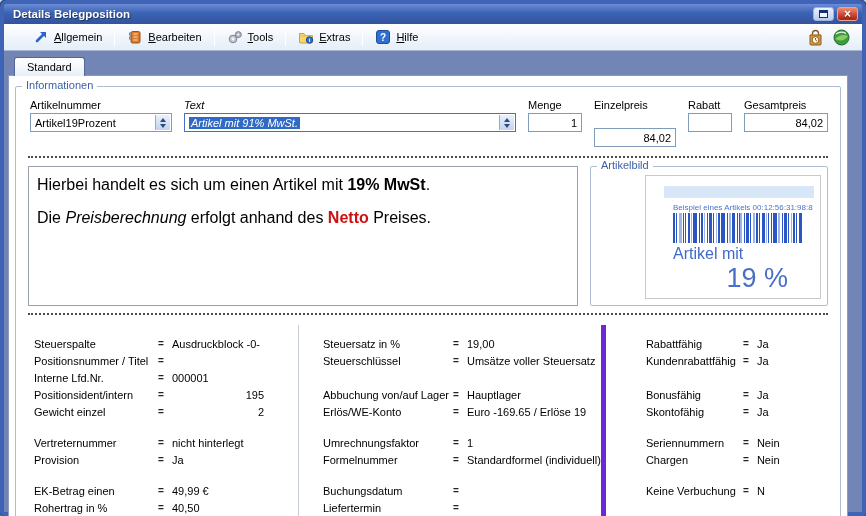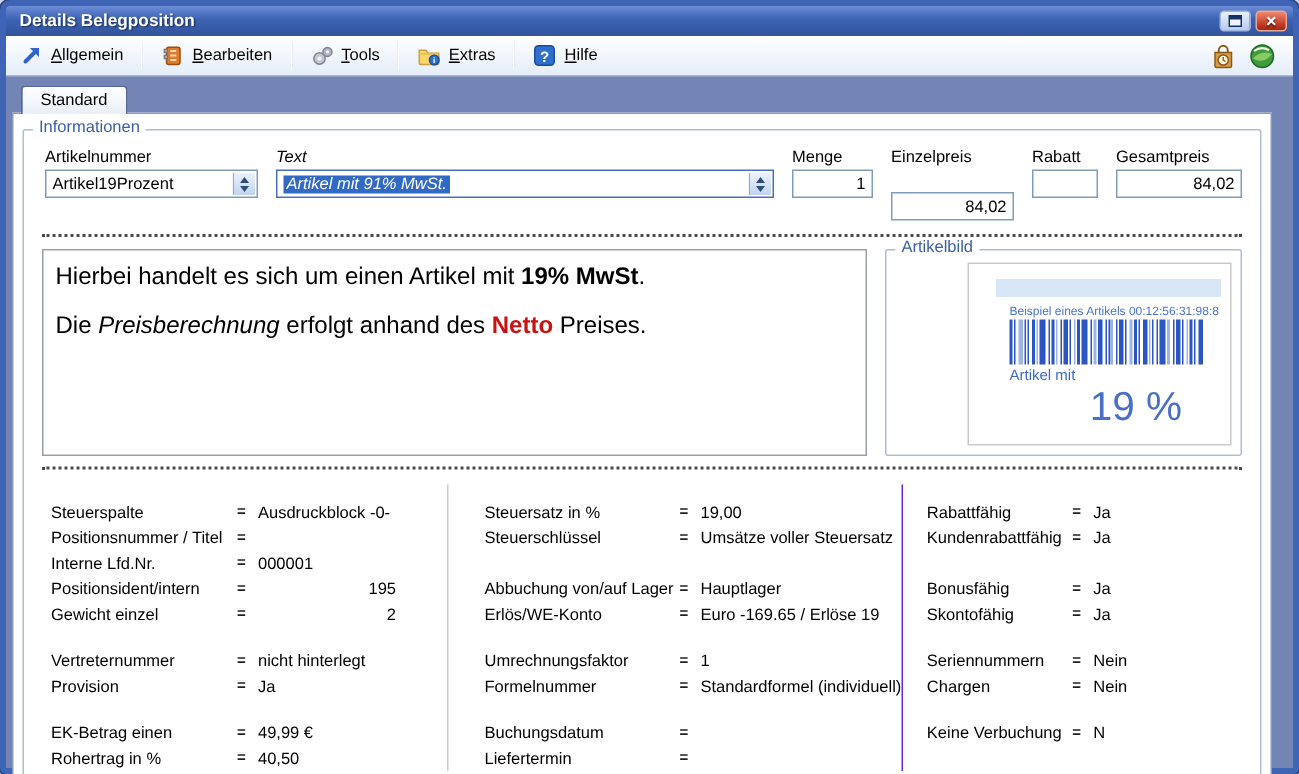--- a/index.html
+++ b/index.html
@@ -17,21 +17,21 @@
   .title-text { color:#fff; font-weight:bold; font-size:11.5px; text-shadow:1px 1px 1px rgba(0,0,0,.45); flex:1; }
   .tb-btn { width:21px; height:14px; margin-left:3px; border-radius:3px; border:1px solid #9db4e0;
     display:flex; align-items:center; justify-content:center; cursor:default; }
   .btn-restore { background:linear-gradient(#e9f0fc,#b9cbee); }
   .restore-glyph { width:9px; height:8px; border:1px solid #16306b; border-top:3px solid #16306b; background:#eef4fd; }
   .btn-close { background:linear-gradient(#f08a70,#c23a24 70%,#9e2716); border-color:#e4a894; }
   .close-glyph { color:#fff; font-weight:bold; font-size:12px; line-height:10px; text-shadow:0 1px 1px rgba(0,0,0,.5); }
 
   
   .toolbar { height:27px; flex:0 0 27px; background:linear-gradient(#ffffff,#e4edf9);
-    border-bottom:1px solid #a9b8d2; display:flex; align-items:center; padding:0 8px 0 0; }
+    border-bottom:1px solid #a9b8d2; display:flex; align-items:center; padding:0 8px 0 20px; }
   .menu-item { display:flex; align-items:center; gap:5px; padding:2px 9px; border-radius:2px; cursor:default; }
   .menu-item .mi-icon { width:16px; height:16px; display:inline-flex; }
   .menu-sep { width:1px; height:18px; background:#b9c4d8; border-right:1px solid #fff; margin:0 3px; }
   .toolbar-right { margin-left:auto; display:flex; align-items:center; gap:9px; padding-right:4px; }
   .toolbar-right .tr-icon { width:17px; height:17px; display:inline-flex; }
   u { text-decoration:underline; }
 
   
   .tabstrip { height:24px; flex:0 0 24px; display:flex; align-items:flex-end; padding-left:10px; }
   .tab { background:linear-gradient(#ffffff,#e9eff8); border:1px solid #55679a; border-bottom:none;
@@ -70,29 +70,29 @@
   .media-row { display:flex; gap:12px; flex:0 0 138px; margin:2px 2px 0 2px; }
   .descbox { flex:1; border:1px solid #9aa0a8; padding:9px 8px; background:#fff; }
   .descbox p { margin:0 0 15px 0; font-size:16px; }
   .descbox .b { font-weight:bold; } .descbox .i { font-style:italic; }
   .gb-bild { flex:0 0 212px; margin-top:0; padding:8px 6px 6px 6px; }
   .img-frame { flex:1; border:1px solid #c9c9c9; padding:8px 6px 4px 6px; overflow:hidden;margin-left:48px; }
   .lightbar { height:12px; width:150px; background:#d8e7f8; margin:2px 0 5px 12px; }
   .tinytext { font-size:8px; color:#4a74cc; margin-left:21px; white-space:nowrap; }
   .barcode { height:30px; width:130px; margin:1px 0 2px 21px; display:flex; align-items:stretch; }
   .barcode span { display:block; height:100%; }
-  .bild-caption { color:#3f6bc8; font-size:10px; margin-left:21px; }
+  .bild-caption { color:#3f6bc8; font-size:16px; margin-left:21px; }
   .bild-percent { color:#4a6fc8; font-size:27px; text-align:right; padding-right:26px; margin-top:0px; }
 
   
   .details-row { flex:1; display:flex; margin-top:4px; }
   .detail-col { padding-top:10px; }
   .detail-col.c1 { flex:0 0 272px; padding-left:8px; }
   .detail-col.c2 { flex:0 0 302px; border-left:1px solid #c6cdd8; padding-left:24px; }
-  .detail-col.c3 { flex:1; border-left:1px solid #6d28d9; padding-left:16px; }
+  .detail-col.c3 { flex:1; border-left:5px solid #6d28d9; padding-left:40px; }
   .drow { height:17px; display:flex; align-items:center; font-size:11px; }
   .dspacer { height:14px; }
   .dlabel { white-space:nowrap; }
   .c1 .dlabel { width:124px; } .c2 .dlabel { width:130px; } .c3 .dlabel { width:97px; }
   .deq { width:14px; font-weight:bold; font-size:10px; color:#222; }
   .dval { white-space:nowrap; }
   .dval.right { width:92px; text-align:right; }
 </style>
 </head>
 <body>

